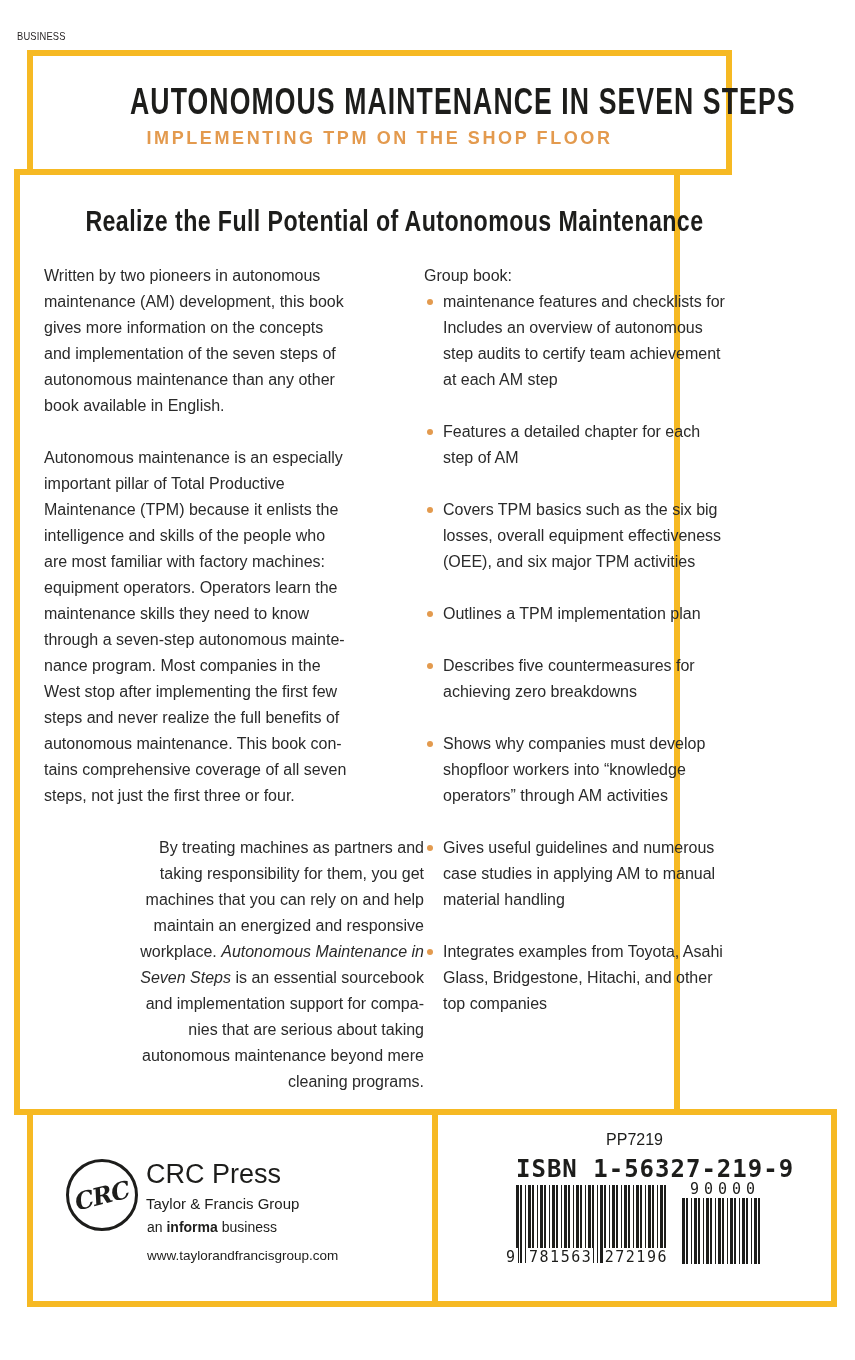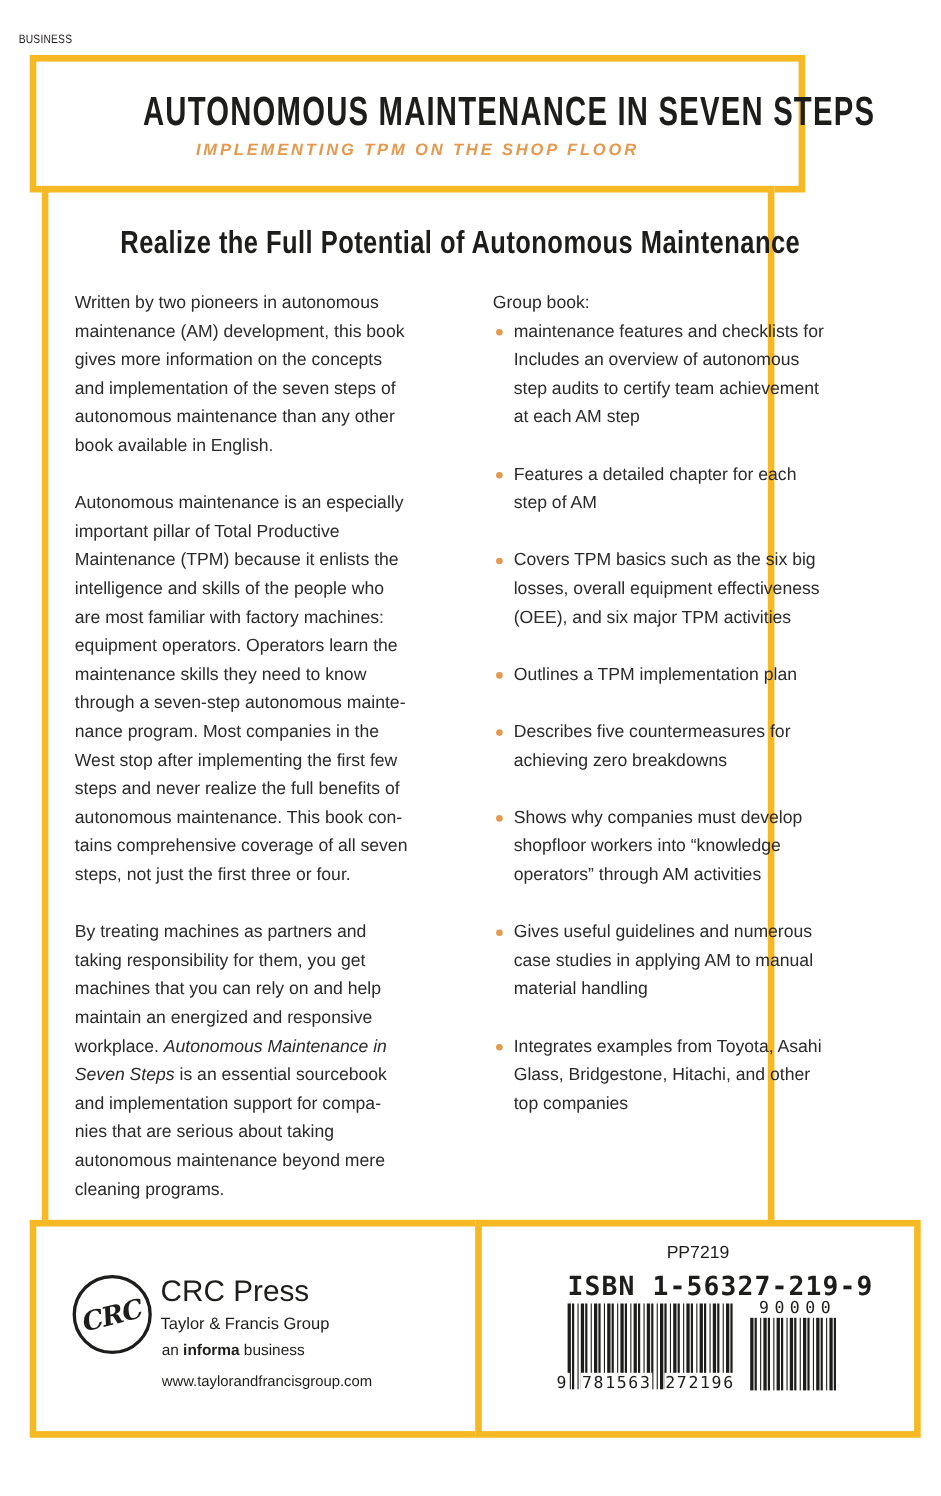--- a/index.html
+++ b/index.html
@@ -1,25 +1,25 @@
 <!DOCTYPE html>
 <html><head>
 <meta charset="utf-8">
 <style>
   html, body { margin: 0; padding: 0; background: #ffffff; }
   body { width: 855px; height: 1360px; position: relative; overflow: hidden; font-family: "Liberation Sans", "DejaVu Sans", sans-serif; color: #231f20; }
   .category { position: absolute; left: 17px; top: 30px; font-size: 11px; letter-spacing: 0.2px; transform: scaleX(0.85); transform-origin: left; color: #231f20; }
   .frame { position: absolute; box-sizing: border-box; border: 6px solid #f6b923; background: #fff; }
   #title-box { left: 27px; top: 50px; width: 705px; height: 125px; }
-  #body-box { left: 38px; top: 169px; width: 666px; height: 946px; padding-left: 15px; }
+  #body-box { left: 14px; top: 169px; width: 666px; height: 946px; padding-left: 15px; }
   #logo-box { left: 27px; top: 1109px; width: 411px; height: 198px; }
   #barcode-box { left: 432px; top: 1109px; width: 405px; height: 198px; }
 
   .main-title { position: absolute; left: 0; right: 0; top: 25px; text-align: center; font-size: 37px; font-weight: bold; letter-spacing: 1.5px; transform: scaleX(0.72); transform-origin: center; white-space: nowrap; color: #1d1d1b; }
-  .subtitle { position: absolute; left: 0; right: 0; top: 72px; text-align: center; font-size: 15px; font-weight: bold; letter-spacing: 2.6px; color: #e39a4e; white-space: nowrap; font-style: italic; }
+  .subtitle { position: absolute; left: 0; right: 0; top: 72px; text-align: center; font-size: 18px; font-weight: bold; letter-spacing: 2.6px; color: #e39a4e; white-space: nowrap; }
 
   .headline { position: absolute; left: 0; right: 0; top: 30px; text-align: center; font-size: 29px; font-weight: bold; letter-spacing: 0.5px; transform: scaleX(0.8); transform-origin: center; white-space: nowrap; color: #1d1d1b; }
 
   .col { position: absolute; top: 88px; font-size: 16px; line-height: 26px; color: #2a2a2a; }
   .col-left { left: 24px; width: 380px; }
   .col-right { left: 404px; width: 380px; }
   .para { margin: 0 0 26px 0; white-space: pre-line; }
   .para-line { display: block; white-space: nowrap; }
   .intro { display: block; }
   ul.bullets { list-style: none; margin: 0; padding: 0; }
@@ -56,21 +56,21 @@
   <div class="main-title">AUTONOMOUS MAINTENANCE IN SEVEN STEPS</div>
   <div class="subtitle">IMPLEMENTING TPM ON THE SHOP FLOOR</div>
 </div>
 
 <div class="frame" id="body-box">
   <div class="headline">Realize the Full Potential of Autonomous Maintenance</div>
 
   <div class="col col-left">
     <p class="para" id="para0"><span class="para-line">Written by two pioneers in autonomous</span><span class="para-line">maintenance (AM) development, this book</span><span class="para-line">gives more information on the concepts</span><span class="para-line">and implementation of the seven steps of</span><span class="para-line">autonomous maintenance than any other</span><span class="para-line">book available in English.</span></p>
     <p class="para" id="para1"><span class="para-line">Autonomous maintenance is an especially</span><span class="para-line">important pillar of Total Productive</span><span class="para-line">Maintenance (TPM) because it enlists the</span><span class="para-line">intelligence and skills of the people who</span><span class="para-line">are most familiar with factory machines:</span><span class="para-line">equipment operators. Operators learn the</span><span class="para-line">maintenance skills they need to know</span><span class="para-line">through a seven-step autonomous mainte-</span><span class="para-line">nance program. Most companies in the</span><span class="para-line">West stop after implementing the first few</span><span class="para-line">steps and never realize the full benefits of</span><span class="para-line">autonomous maintenance. This book con-</span><span class="para-line">tains comprehensive coverage of all seven</span><span class="para-line">steps, not just the first three or four.</span></p>
-    <p class="para" id="para2" style="white-space: normal;">
+    <p class="para" id="para2" style="white-space: normal; text-align: right;">
       <span id="para2-before"><span class="para-line">By treating machines as partners and</span><span class="para-line">taking responsibility for them, you get</span><span class="para-line">machines that you can rely on and help</span><span class="para-line">maintain an energized and responsive</span></span>
       <span class="para-line"><span>workplace. </span><em>Autonomous Maintenance in</em></span>
       <span class="para-line"><em>Seven Steps</em><span> is an essential sourcebook</span></span>
       <span id="para2-after"><span class="para-line">and implementation support for compa-</span><span class="para-line">nies that are serious about taking</span><span class="para-line">autonomous maintenance beyond mere</span><span class="para-line">cleaning programs.</span></span>
     </p>
   </div>
 
   <div class="col col-right">
     <span class="intro">Group book:</span>
     <ul class="bullets" id="bullet-list">

